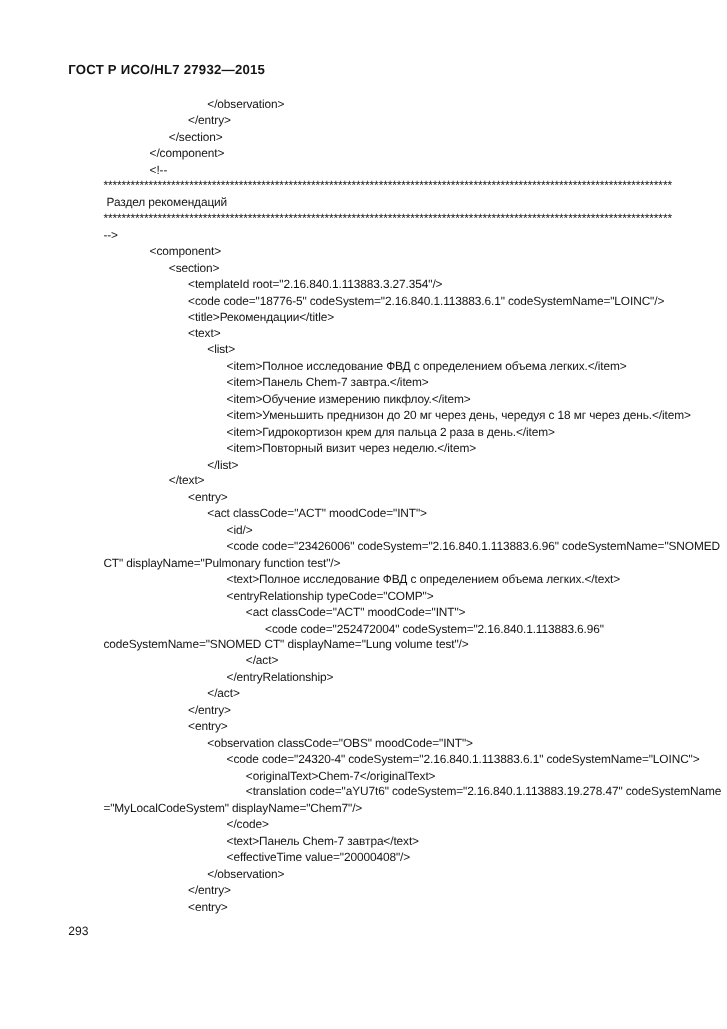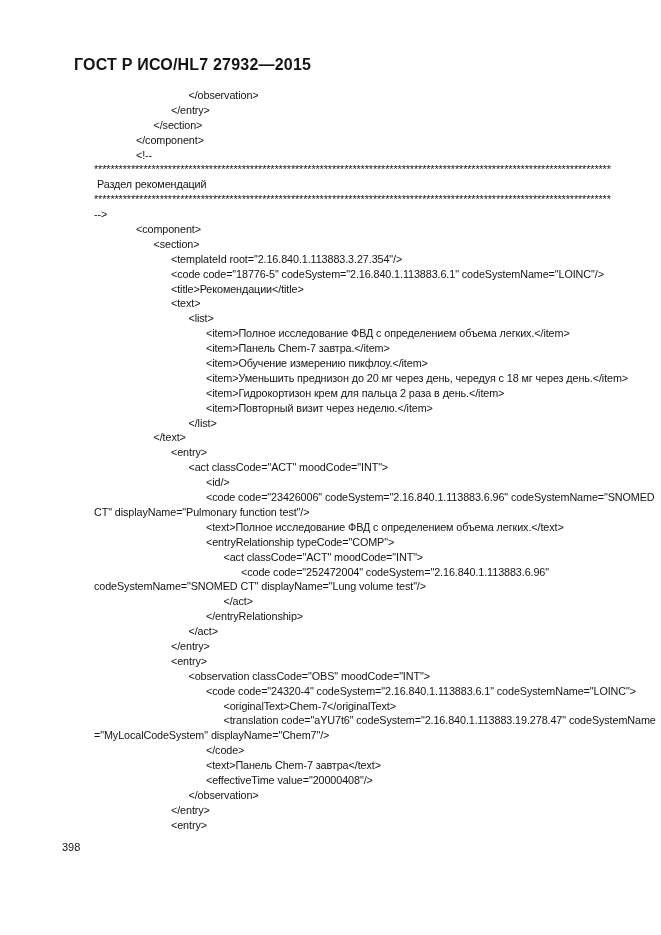--- a/index.html
+++ b/index.html
@@ -13,25 +13,24 @@
     height: 935px;
     background: #ffffff;
     overflow: hidden;
     font-family: "Liberation Sans", "DejaVu Sans", sans-serif;
     color: #141414;
   }
   .doc-header {
     position: absolute;
     left: 62px;
     top: 56px;
-    font-size: 16px;
+    font-size: 12px;
     font-weight: bold;
     letter-spacing: 0.2px;
     white-space: pre;
-    margin-left: 12px;
   }
   .code-listing {
     position: absolute;
     left: 62px;
     top: 88px;
     width: 599px;
     font-size: 10.8px;
     line-height: 14.9px;
     letter-spacing: -0.1px;
     white-space: pre;
@@ -49,14 +48,14 @@
   }
 </style>
 </head>
 <body>
 
 <div class="page">
   <div class="doc-header">ГОСТ Р ИСО/HL7 27932—2015</div>
 
   <div class="code-listing"><div class="code-line" style="padding-left: 94.5px;">&lt;/observation&gt;</div><div class="code-line" style="padding-left: 77px;">&lt;/entry&gt;</div><div class="code-line" style="padding-left: 59.5px;">&lt;/section&gt;</div><div class="code-line" style="padding-left: 42px;">&lt;/component&gt;</div><div class="code-line" style="padding-left: 42px;">&lt;!--</div><div class="code-line" style="padding-left: 0px;">******************************************************************************************************************************</div><div class="code-line" style="padding-left: 0px;"> Раздел рекомендаций</div><div class="code-line" style="padding-left: 0px;">******************************************************************************************************************************</div><div class="code-line" style="padding-left: 0px;">--&gt;</div><div class="code-line" style="padding-left: 42px;">&lt;component&gt;</div><div class="code-line" style="padding-left: 59.5px;">&lt;section&gt;</div><div class="code-line" style="padding-left: 77px;">&lt;templateId root="2.16.840.1.113883.3.27.354"/&gt;</div><div class="code-line" style="padding-left: 77px;">&lt;code code="18776-5" codeSystem="2.16.840.1.113883.6.1" codeSystemName="LOINC"/&gt;</div><div class="code-line" style="padding-left: 77px;">&lt;title&gt;Рекомендации&lt;/title&gt;</div><div class="code-line" style="padding-left: 77px;">&lt;text&gt;</div><div class="code-line" style="padding-left: 94.5px;">&lt;list&gt;</div><div class="code-line" style="padding-left: 112px;">&lt;item&gt;Полное исследование ФВД с определением объема легких.&lt;/item&gt;</div><div class="code-line" style="padding-left: 112px;">&lt;item&gt;Панель Chem-7 завтра.&lt;/item&gt;</div><div class="code-line" style="padding-left: 112px;">&lt;item&gt;Обучение измерению пикфлоу.&lt;/item&gt;</div><div class="code-line" style="padding-left: 112px;">&lt;item&gt;Уменьшить преднизон до 20 мг через день, чередуя с 18 мг через день.&lt;/item&gt;</div><div class="code-line" style="padding-left: 112px;">&lt;item&gt;Гидрокортизон крем для пальца 2 раза в день.&lt;/item&gt;</div><div class="code-line" style="padding-left: 112px;">&lt;item&gt;Повторный визит через неделю.&lt;/item&gt;</div><div class="code-line" style="padding-left: 94.5px;">&lt;/list&gt;</div><div class="code-line" style="padding-left: 59.5px;">&lt;/text&gt;</div><div class="code-line" style="padding-left: 77px;">&lt;entry&gt;</div><div class="code-line" style="padding-left: 94.5px;">&lt;act classCode="ACT" moodCode="INT"&gt;</div><div class="code-line" style="padding-left: 112px;">&lt;id/&gt;</div><div class="code-line" style="padding-left: 112px;">&lt;code code="23426006" codeSystem="2.16.840.1.113883.6.96" codeSystemName="SNOMED</div><div class="code-line" style="padding-left: 0px;">CT" displayName="Pulmonary function test"/&gt;</div><div class="code-line" style="padding-left: 112px;">&lt;text&gt;Полное исследование ФВД с определением объема легких.&lt;/text&gt;</div><div class="code-line" style="padding-left: 112px;">&lt;entryRelationship typeCode="COMP"&gt;</div><div class="code-line" style="padding-left: 129.5px;">&lt;act classCode="ACT" moodCode="INT"&gt;</div><div class="code-line" style="padding-left: 147px;">&lt;code code="252472004" codeSystem="2.16.840.1.113883.6.96"</div><div class="code-line" style="padding-left: 0px;">codeSystemName="SNOMED CT" displayName="Lung volume test"/&gt;</div><div class="code-line" style="padding-left: 129.5px;">&lt;/act&gt;</div><div class="code-line" style="padding-left: 112px;">&lt;/entryRelationship&gt;</div><div class="code-line" style="padding-left: 94.5px;">&lt;/act&gt;</div><div class="code-line" style="padding-left: 77px;">&lt;/entry&gt;</div><div class="code-line" style="padding-left: 77px;">&lt;entry&gt;</div><div class="code-line" style="padding-left: 94.5px;">&lt;observation classCode="OBS" moodCode="INT"&gt;</div><div class="code-line" style="padding-left: 112px;">&lt;code code="24320-4" codeSystem="2.16.840.1.113883.6.1" codeSystemName="LOINC"&gt;</div><div class="code-line" style="padding-left: 129.5px;">&lt;originalText&gt;Chem-7&lt;/originalText&gt;</div><div class="code-line" style="padding-left: 129.5px;">&lt;translation code="aYU7t6" codeSystem="2.16.840.1.113883.19.278.47" codeSystemName</div><div class="code-line" style="padding-left: 0px;">="MyLocalCodeSystem" displayName="Chem7"/&gt;</div><div class="code-line" style="padding-left: 112px;">&lt;/code&gt;</div><div class="code-line" style="padding-left: 112px;">&lt;text&gt;Панель Chem-7 завтра&lt;/text&gt;</div><div class="code-line" style="padding-left: 112px;">&lt;effectiveTime value="20000408"/&gt;</div><div class="code-line" style="padding-left: 94.5px;">&lt;/observation&gt;</div><div class="code-line" style="padding-left: 77px;">&lt;/entry&gt;</div><div class="code-line" style="padding-left: 77px;">&lt;entry&gt;</div></div>
 
-  <div class="page-number">398</div>
+  <div class="page-number">293</div>
 </div>
 
 </body></html>

